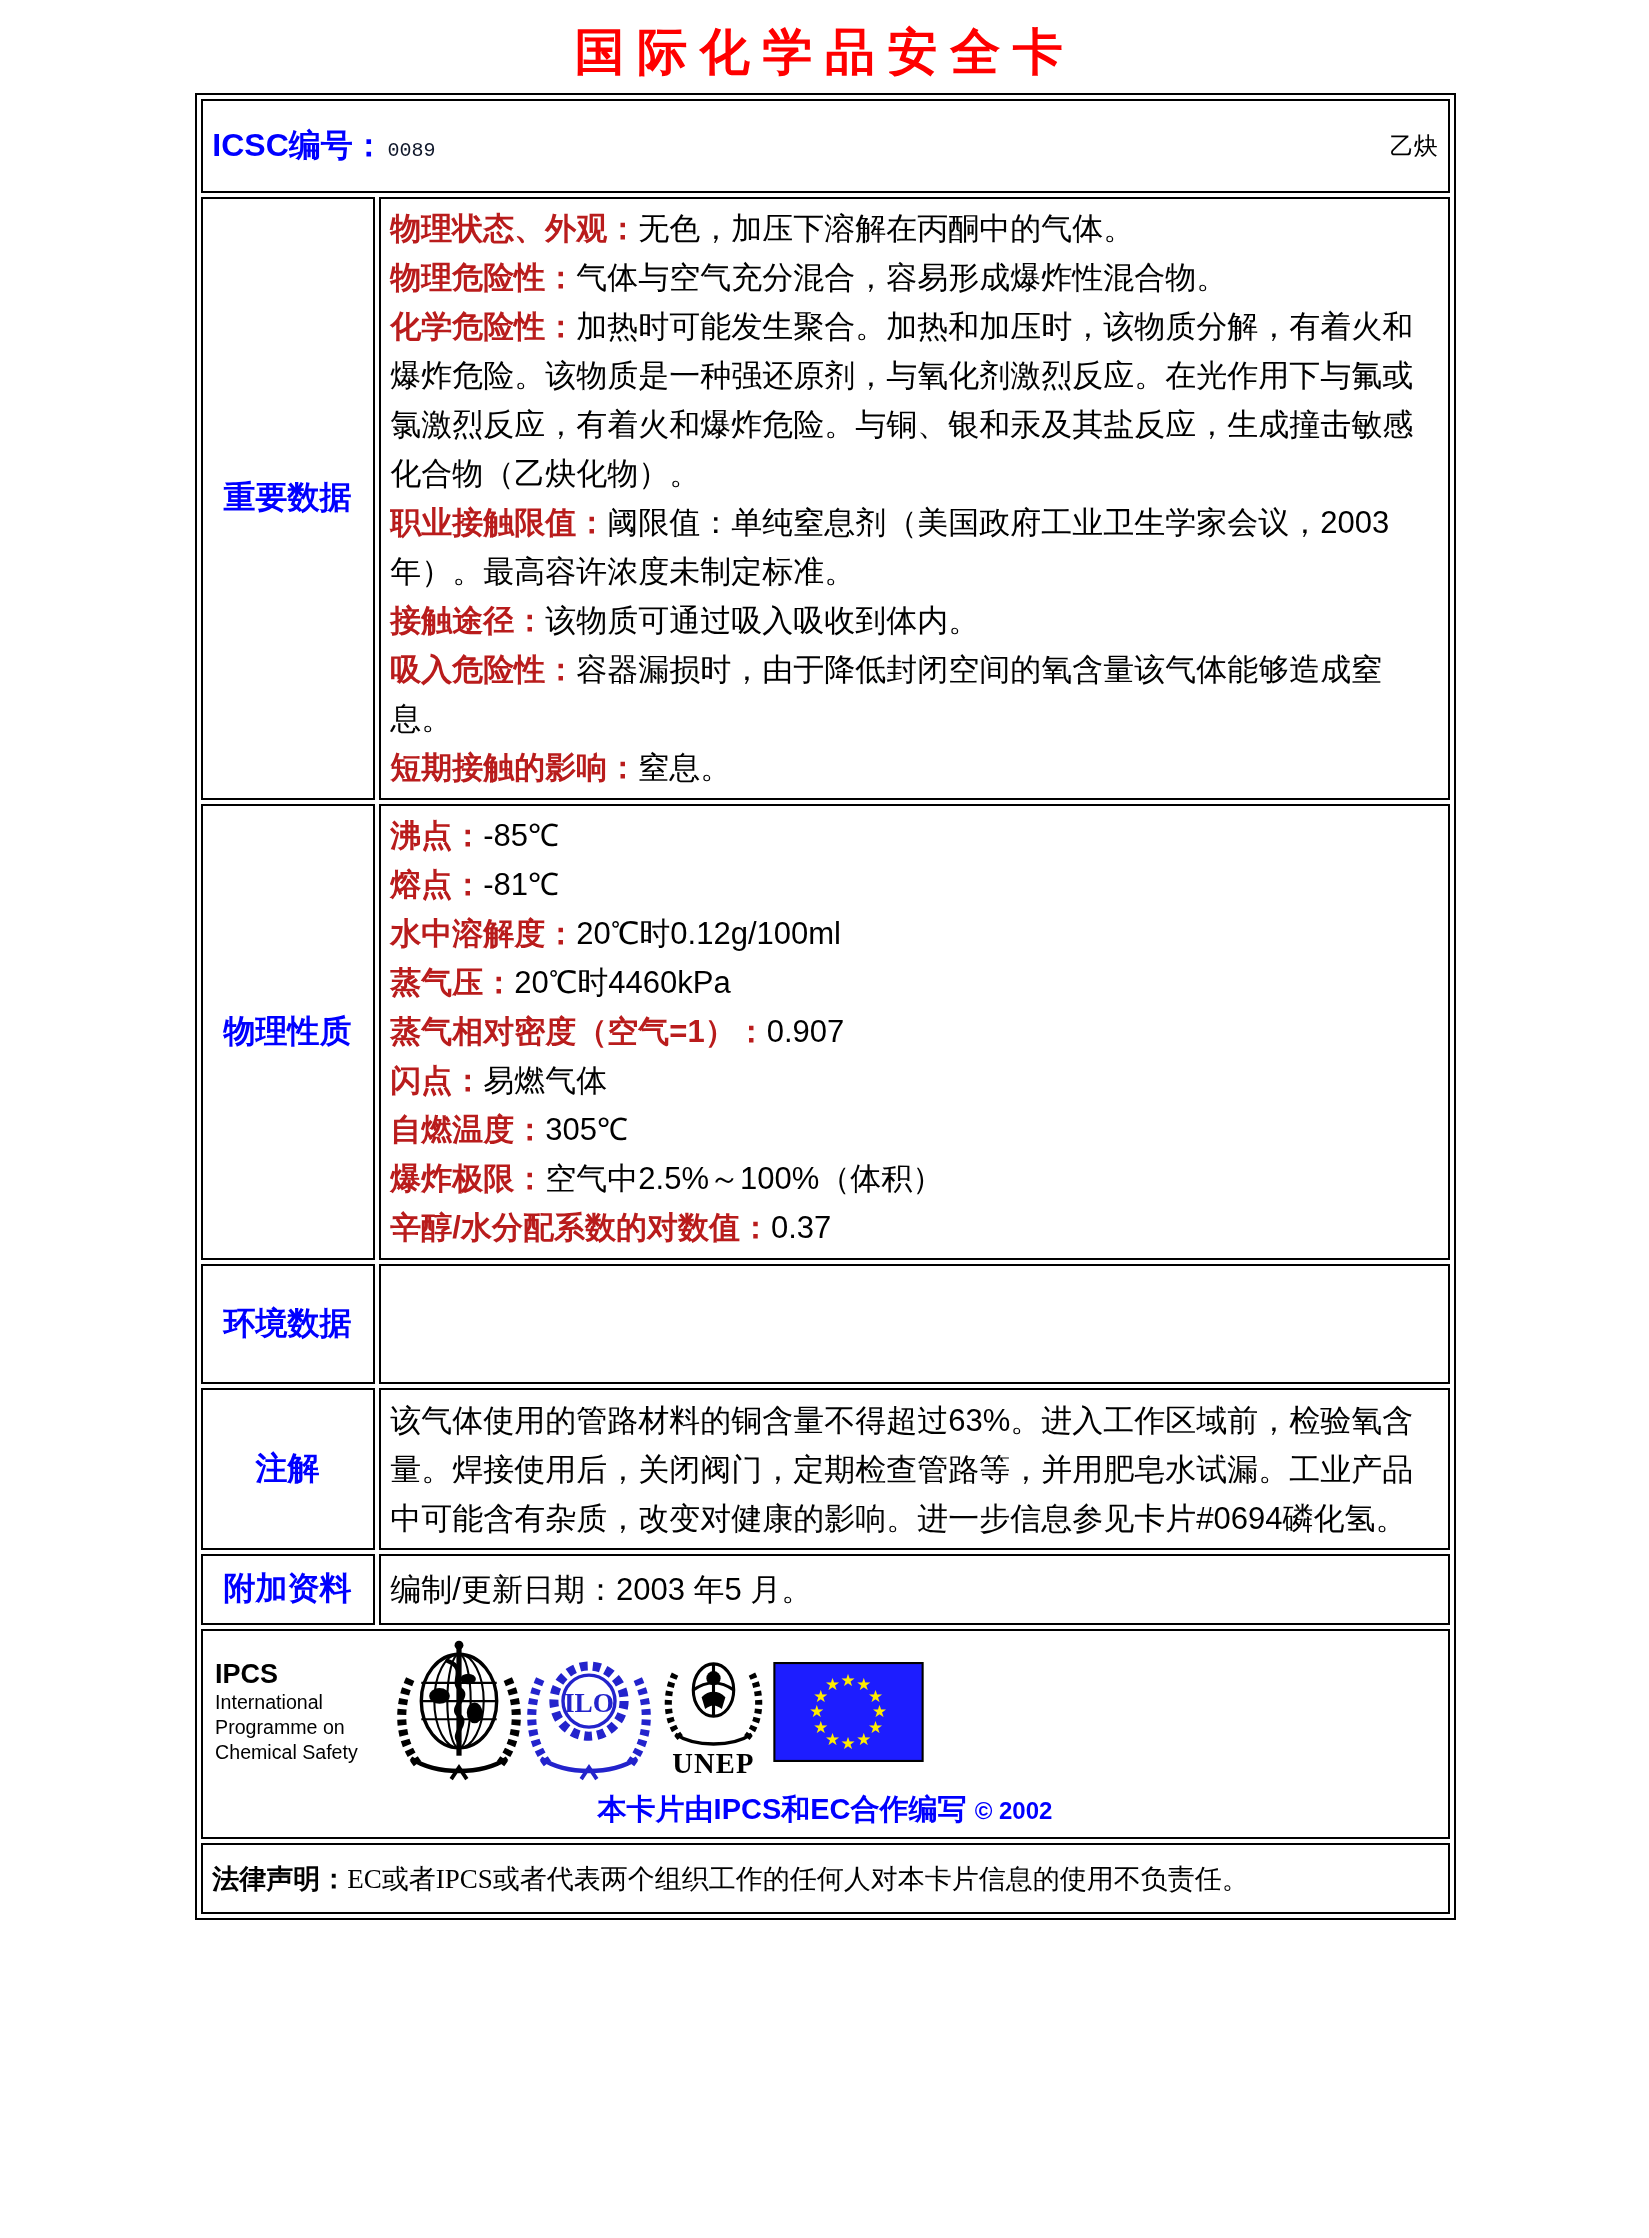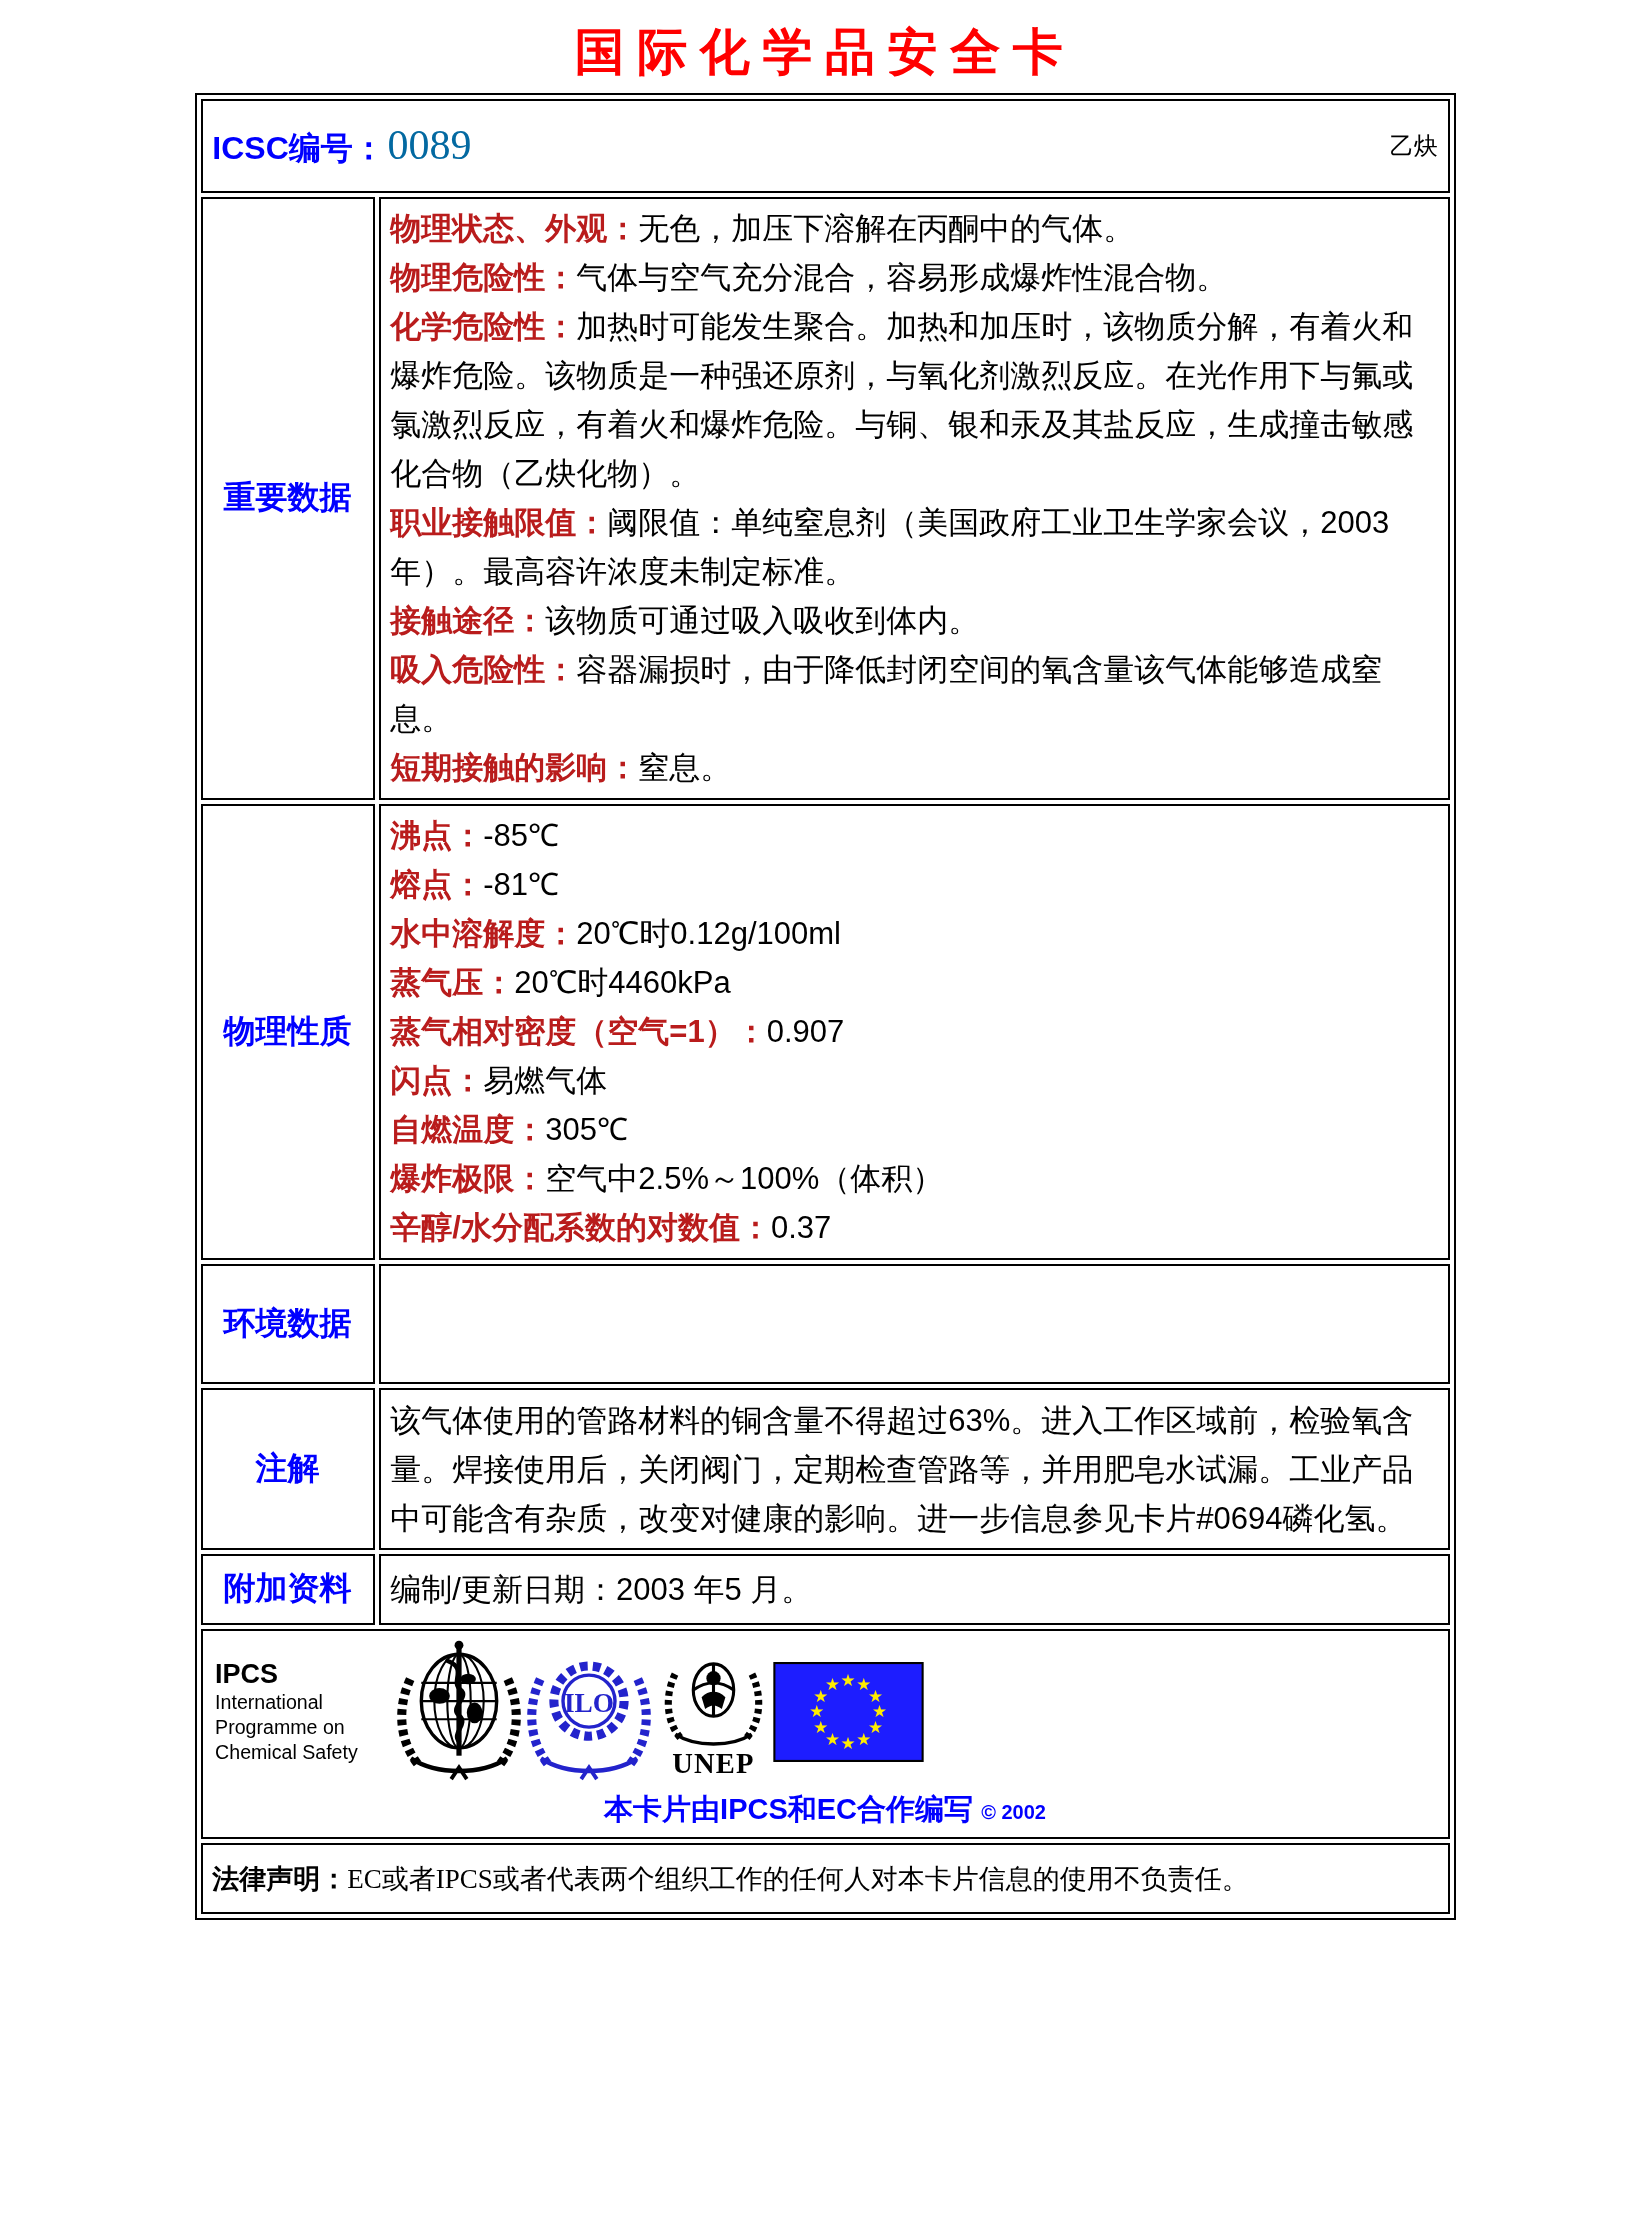--- a/index.html
+++ b/index.html
@@ -11,36 +11,36 @@
   table.card{width:1261px;margin:12.6px auto 0;border:2.8px solid #000;
              border-collapse:separate;border-spacing:4.2px;}
   td{border:2.1px solid #000;vertical-align:middle;background:#fff;}
   td.rowlabel{width:168px;text-align:center;color:#0000ff;
               font-family:"Liberation Sans", sans-serif;font-weight:600;font-size:32px;}
   td.content{padding:5.6px 9.8px;font-size:31px;line-height:49px;}
   td.hdr{height:90px;padding:0 9.8px;}
   .hdr-flex{display:flex;justify-content:space-between;align-items:center;}
   .blue-label{color:#0000ff;font-family:"Liberation Sans", sans-serif;font-weight:bold;}
   .hdr-left{font-size:32px;}
-  .hdr-num{font-size:42px;font-family:Liberation Serif, serif;color:#0369a1;}
+  .hdr-num{font-size:20px;font-family:Liberation Mono, monospace;color:#0f172a;}
   .hdr-name{font-size:24px;color:#000;}
   p.prop{margin:0;}
   .plabel{color:#b91c1c;font-family:"Liberation Sans", sans-serif;font-weight:bold;}
   .ptext{color:#000;font-family:Liberation Sans, sans-serif;}
   td.env{height:105px;}
   td.addl{height:55px;}
   td.footer{padding:9.8px 7px 7px;}
   .logo-row{display:flex;align-items:center;
             padding:0 95px 0 5.6px;}
   .ipcs-block{width:179px;font-family:"Liberation Sans", sans-serif;color:#000;}
   .ipcs-acronym{font-weight:bold;font-size:27px;line-height:31px;}
   .ipcs-line{font-size:19.6px;line-height:25px;}
   .caption{margin-top:7px;text-align:center;color:#0000ff;
            font-family:"Liberation Sans", sans-serif;font-weight:bold;font-size:29px;}
-  .caption .copy{font-size:20px;text-align:right;}
+  .caption .copy{font-size:24px;text-align:right;}
   td.legal{height:67px;padding:0 9.8px;font-size:27px;}
   .legal-label{color:#000;font-family:"Liberation Sans", sans-serif;font-weight:bold;}
   .legal-text{color:#000;}
   svg text.logo-letters{font-family:"Liberation Serif", serif;font-weight:bold;}
 </style>
 </head>
 <body>
 
 <div class="page">
 

